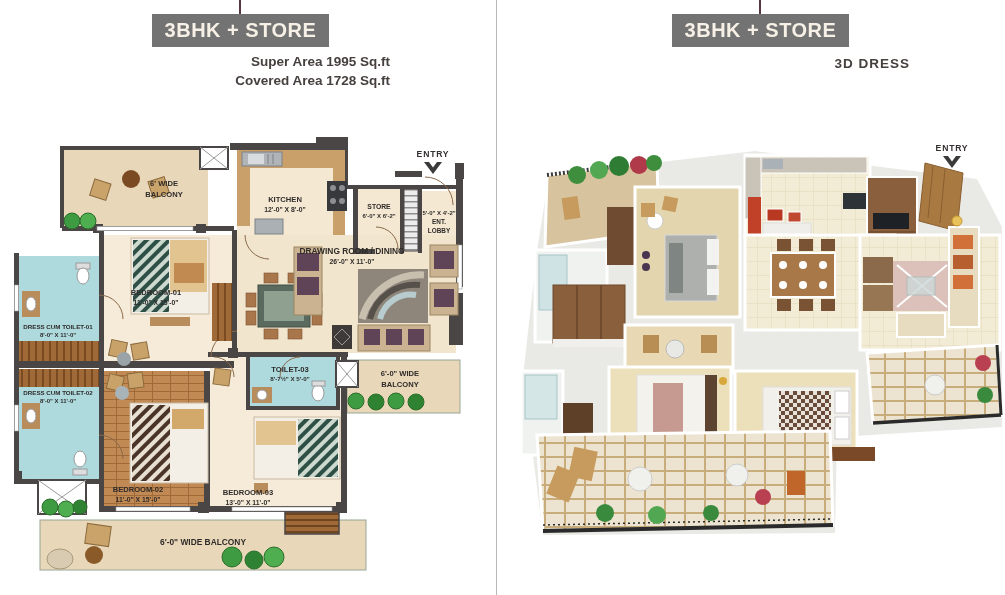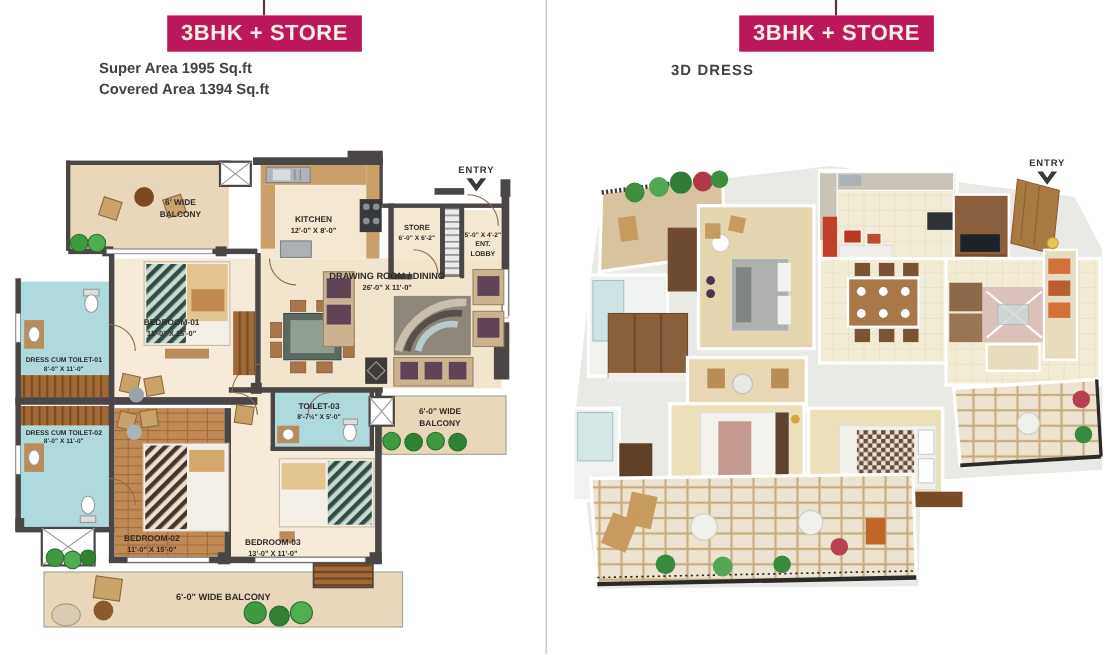--- a/index.html
+++ b/index.html
@@ -1,38 +1,38 @@
 <!DOCTYPE html>
 <html><head>
 <meta charset="utf-8">
 <style>
   html,body{margin:0;padding:0;background:#ffffff;font-family:"Liberation Sans",sans-serif;}
   #stage{position:relative;width:1005px;height:595px;background:#ffffff;overflow:hidden;}
   .stem{position:absolute;width:2px;background:#57383f;top:0;height:14px;}
-  .titlebox{position:absolute;top:14px;width:177px;height:33px;background:#be185d;display:flex;align-items:center;justify-content:center;}
+  .titlebox{position:absolute;top:14px;width:177px;height:33px;background:#737373;display:flex;align-items:center;justify-content:center;}
   .titlebox span{color:#f6f0e6;font-size:20px;font-weight:bold;letter-spacing:.5px;}
-  .subline{position:absolute;width:300px;text-align:left;color:#46403e;font-size:13.5px;font-weight:600;}
+  .subline{position:absolute;width:300px;text-align:right;color:#46403e;font-size:13.5px;font-weight:600;}
   #divider{position:absolute;left:496px;top:0;width:1px;height:595px;background:#b9b9b9;}
   svg{position:absolute;}
   .rname{font:bold 7.6px "Liberation Sans",sans-serif;fill:#2e2b29;text-anchor:middle;}
   .rdims{font:bold 6.8px "Liberation Sans",sans-serif;fill:#2e2b29;text-anchor:middle;}
   .rbig{font:bold 8.4px "Liberation Sans",sans-serif;fill:#2e2b29;text-anchor:middle;}
   .entrytxt{font:bold 8.6px "Liberation Sans",sans-serif;fill:#332f2e;text-anchor:middle;letter-spacing:.8px;}
 </style>
 </head>
 <body>
 
 <div id="stage">
 
   <div class="stem" style="left:239px"></div>
   <div class="titlebox" style="left:152px">
     <span>3BHK + STORE</span>
   </div>
   <div class="subline" style="left:90px;top:54px">Super Area 1995 Sq.ft</div>
-  <div class="subline" style="left:90px;top:73px">Covered Area 1394 Sq.ft</div>
+  <div class="subline" style="left:90px;top:73px">Covered Area 1728 Sq.ft</div>
 
   <div class="stem" style="left:759px"></div>
   <div class="titlebox" style="left:672px">
     <span>3BHK + STORE</span>
   </div>
   <div class="subline" style="left:610px;top:56px;letter-spacing:1px">3D DRESS</div>
 
   <div id="divider"></div>
 
   <svg style="left:0;top:135px" width="497" height="460" viewBox="0 0 497 460">

